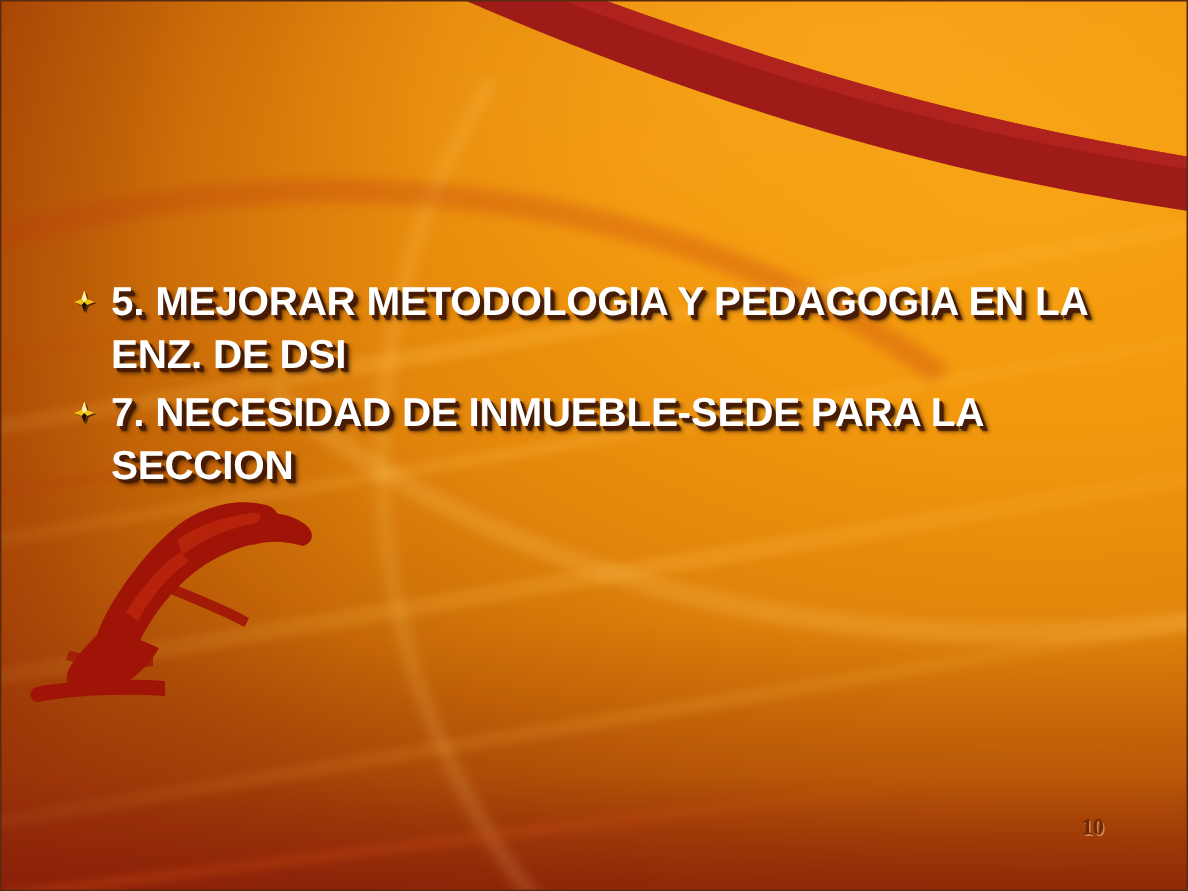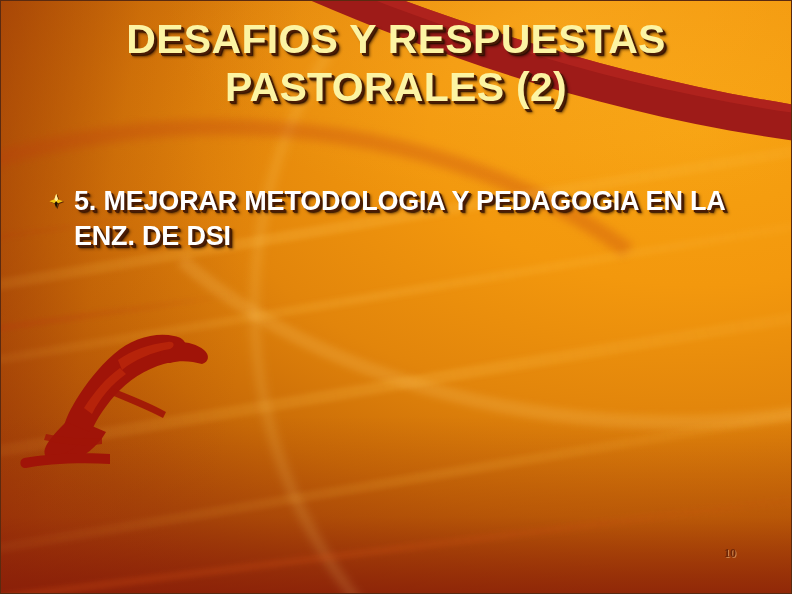--- a/index.html
+++ b/index.html
@@ -153,21 +153,21 @@
        4px 4px 3px rgba(28,9,2,0.50);
   }
 
   
   #page-num {
     position: absolute;
     right: 56px;
     bottom: 33px;
     color: #6e2708;
     font-family: "Liberation Serif", serif;
-    font-size: 12px;
+    font-size: 15px;
     font-weight: bold;
     text-shadow: 1px 1px 0 rgba(255,220,160,0.45);
   }
 </style>
 </head>
 <body>
 
 <div id="slide">
 
   <div class="bg-base"></div>
@@ -215,37 +215,46 @@
 
       <path d="M40 104 C 60 108, 80 110, 96 108 L 96 114 C 78 117, 56 114, 38 110 Z" opacity="0.8"></path>
     </g>
     <g fill="#C8300C" opacity="0.55">
       <path d="M112 30 C 126 20, 144 14, 162 12 C 168 11, 170 16, 164 19
                C 146 22, 128 30, 116 40 Z"></path>
       <path d="M78 78 C 88 62, 100 48, 114 38 L 120 44 C 106 54, 94 68, 86 84 Z"></path>
     </g>
   </svg>
 
-  <div id="title">DESAFIOS Y RESPUESTAS
-PASTORALES  (2)</div>
 
   <div id="body">
 
     <div class="bullet-row">
       <span class="bullet-mark">
         <svg width="17" height="17" viewBox="0 0 17 17">
           <path d="M9.4 1.6 L11.2 7.1 L16.2 9.1 L11.2 11.1 L9.4 16.2 L7.6 11.1 L2.6 9.1 L7.6 7.1 Z" fill="#3a1505" opacity="0.75"></path>
           <path d="M8.2 0.8 L10 6.3 L15 8.3 L10 10.3 L8.2 15.4 L6.4 10.3 L1.4 8.3 L6.4 6.3 Z" fill="#F2C412"></path>
           <path d="M8.2 0.8 L10 6.3 L8.2 8.3 L6.4 6.3 Z" fill="#FFF0A8"></path>
           <path d="M8.2 8.3 L10 10.3 L8.2 15.4 L6.4 10.3 Z" fill="#1f0c02"></path>
         </svg>
       </span>
       <span class="bullet-text">5. MEJORAR METODOLOGIA Y PEDAGOGIA EN LA ENZ. DE DSI</span>
     </div>
 
 
+    <div class="bullet-row">
+      <span class="bullet-mark">
+        <svg width="17" height="17" viewBox="0 0 17 17">
+          <path d="M9.4 1.6 L11.2 7.1 L16.2 9.1 L11.2 11.1 L9.4 16.2 L7.6 11.1 L2.6 9.1 L7.6 7.1 Z" fill="#3a1505" opacity="0.75"></path>
+          <path d="M8.2 0.8 L10 6.3 L15 8.3 L10 10.3 L8.2 15.4 L6.4 10.3 L1.4 8.3 L6.4 6.3 Z" fill="#F2C412"></path>
+          <path d="M8.2 0.8 L10 6.3 L8.2 8.3 L6.4 6.3 Z" fill="#FFF0A8"></path>
+          <path d="M8.2 8.3 L10 10.3 L8.2 15.4 L6.4 10.3 Z" fill="#1f0c02"></path>
+        </svg>
+      </span>
+      <span class="bullet-text">7. NECESIDAD DE INMUEBLE-SEDE PARA LA SECCION</span>
+    </div>
 
   </div>
 
   <div id="page-num">10</div>
 
   <div class="frame"></div>
 </div>
 
 </body></html>

